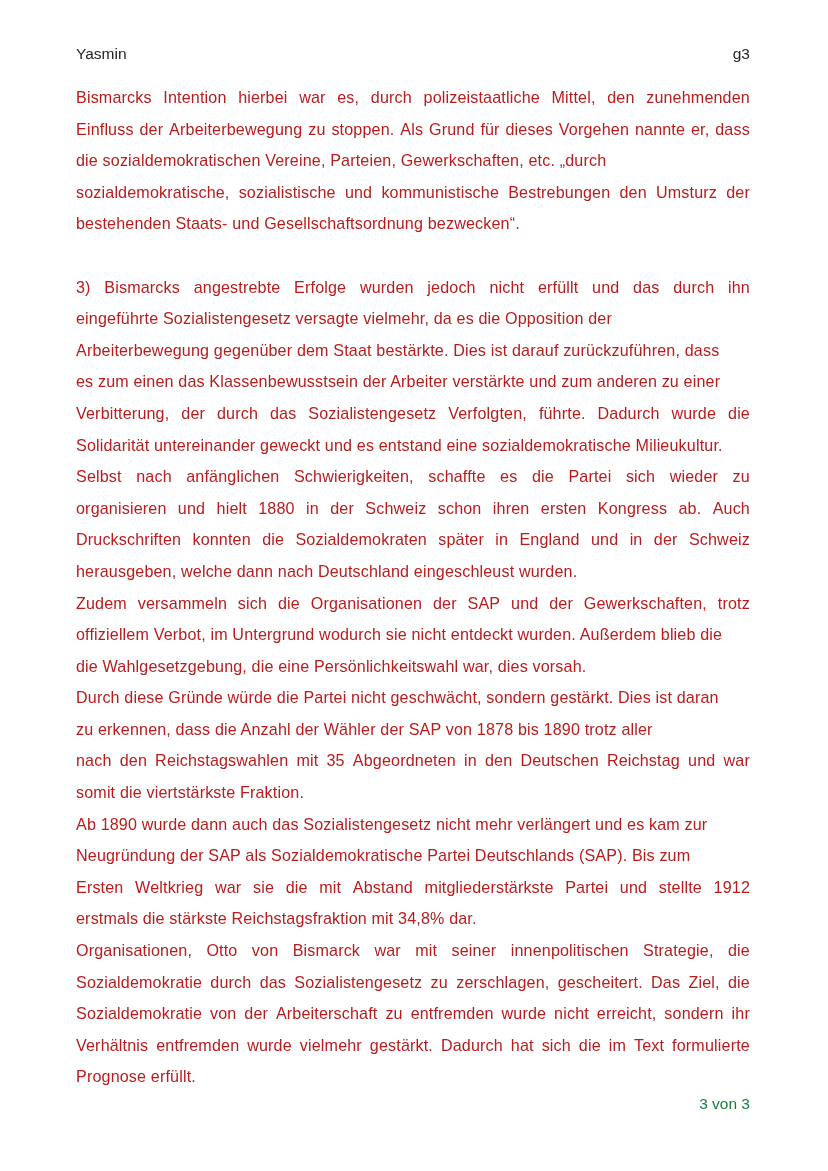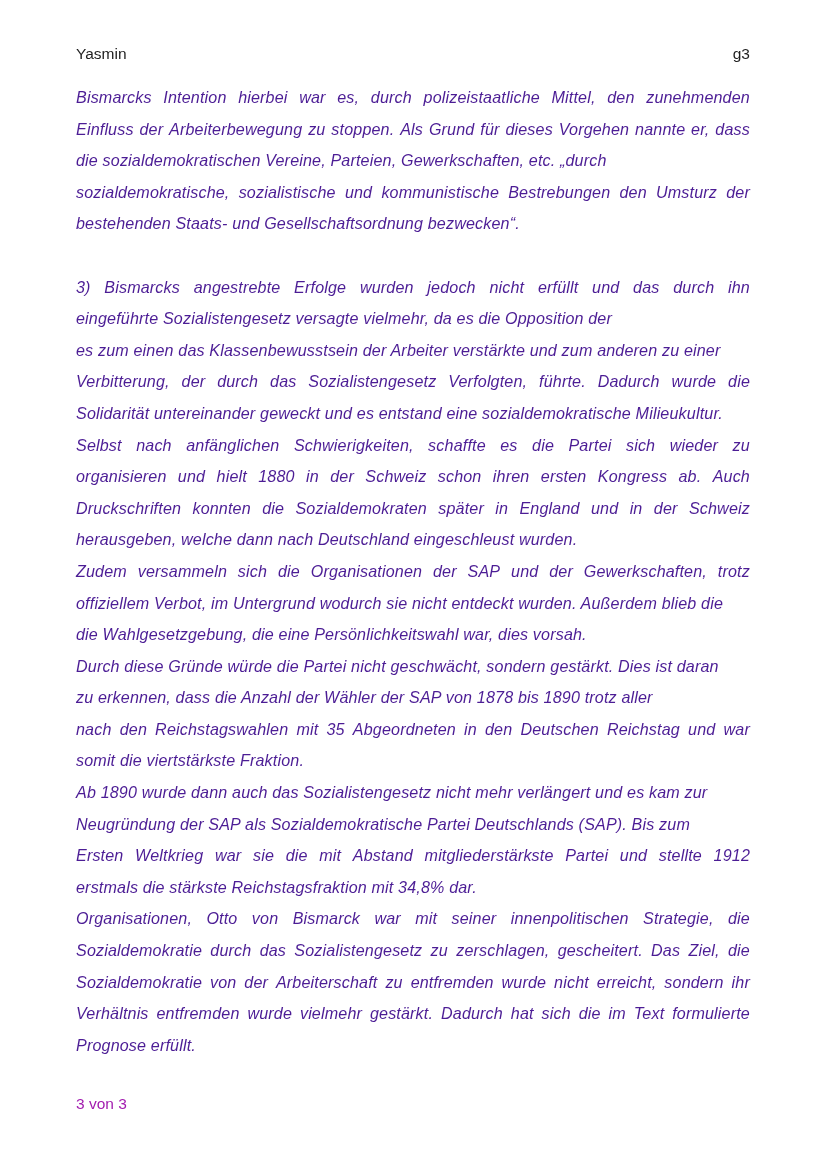--- a/index.html
+++ b/index.html
@@ -41,23 +41,22 @@
     position: absolute;
     left: 76px;
     top: 82px;
     width: 674px;
   }
 
   .para {
     margin: 0;
     font-size: 16.1px;
     line-height: 31.6px;
-    color: #4c1d95;
+    color: #b91c1c;
     letter-spacing: 0.01em;
-    font-style: italic;
   }
   .para + .para { margin-top: 0; }
 
   
   .para.gap-before { margin-top: 31.6px; }
 
   
   .ln {
     display: block;
     white-space: nowrap;
@@ -68,23 +67,24 @@
     white-space: normal;
   }
   .ln.just > span { display: inline-block; }
 
   
   .page-footer {
     position: absolute;
     left: 76px;
     top: 1094px;
     width: 674px;
+    text-align: right;
     font-size: 15.5px;
     line-height: 20px;
-    color: #a21caf;
+    color: #15803d;
   }
 </style>
 </head>
 <body>
 
 <div class="page">
 
   <div class="page-header">
     <span class="hdr-left">Yasmin</span>
     <span class="hdr-right">g3</span>
@@ -141,20 +141,21 @@
           <span>wurden</span>
           <span>jedoch</span>
           <span>nicht</span>
           <span>erfüllt</span>
           <span>und</span>
           <span>das</span>
           <span>durch</span>
           <span>ihn</span>
         </span>
         <span class="ln">eingeführte Sozialistengesetz versagte vielmehr, da es die Opposition der</span>
+        <span class="ln">Arbeiterbewegung gegenüber dem Staat bestärkte. Dies ist darauf zurückzuführen, dass</span>
         <span class="ln">es zum einen das Klassenbewusstsein der Arbeiter verstärkte und zum anderen zu einer</span>
         <span class="ln just">
           <span>Verbitterung,</span>
           <span>der</span>
           <span>durch</span>
           <span>das</span>
           <span>Sozialistengesetz</span>
           <span>Verfolgten,</span>
           <span>führte.</span>
           <span>Dadurch</span>

